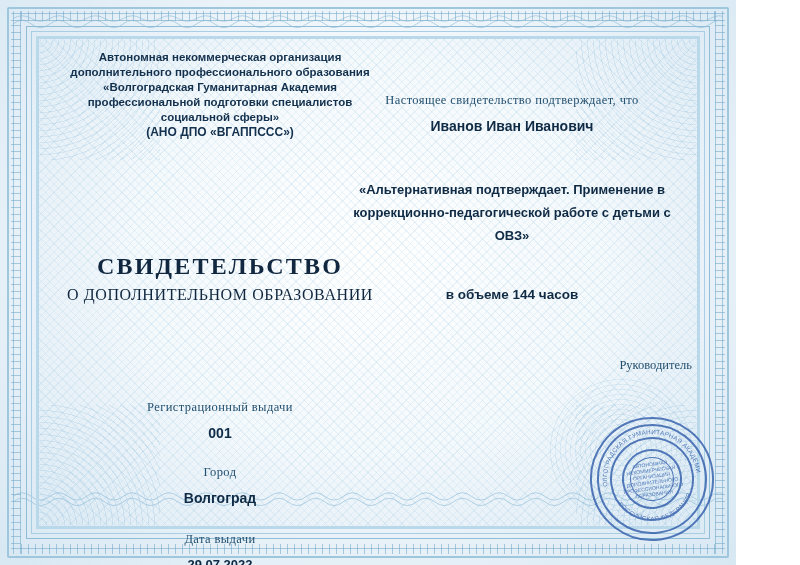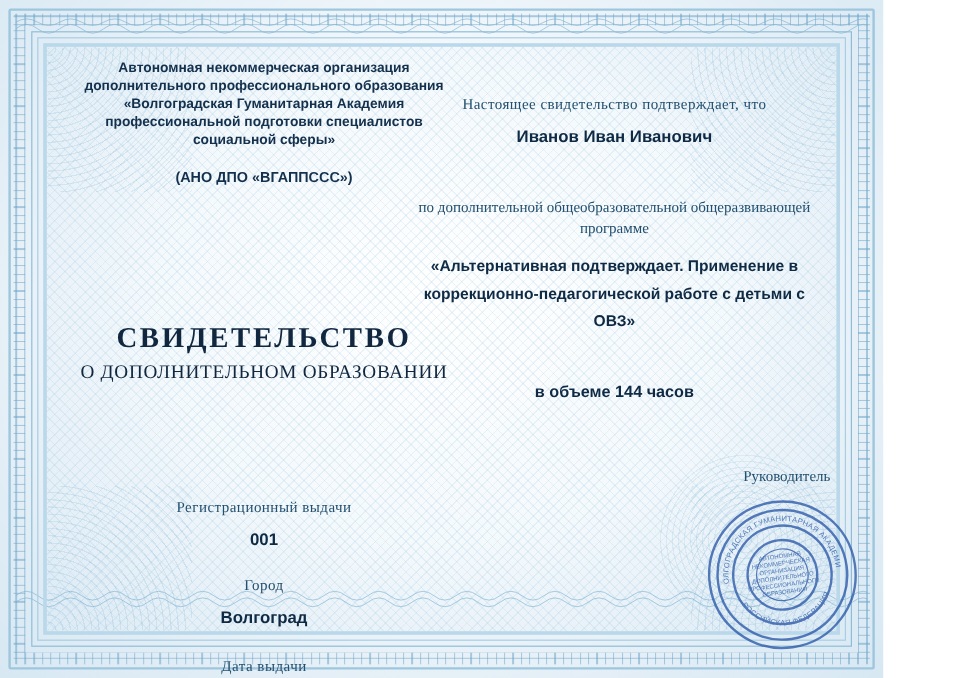--- a/index.html
+++ b/index.html
@@ -82,38 +82,37 @@
   }
 
   .col-left {
     position: absolute;
     left: 0; top: 0;
     width: 352px;
     text-align: center;
   }
   .col-right {
     position: absolute;
-    right: 0; top: 0;
+    right: 0; top: 13px;
     width: 360px;
     text-align: center;
   }
 
   .org-name {
     font-size: 11.5px;
     font-weight: bold;
     color: #13304d;
     line-height: 15px;
     margin-top: 6px;
     padding: 0 14px;
   }
   .org-abbr {
     font-size: 12px;
     font-weight: bold;
     color: #13304d;
-    margin-top: 16px;
   }
 
   .title-main {
     font-family: "Liberation Serif", serif;
     font-size: 24px;
     font-weight: bold;
     letter-spacing: 2.2px;
     color: #10273f;
     margin-top: 114px;
   }
@@ -297,21 +296,20 @@
     </div>
 
     <div class="col-right">
       <div class="r-top">
         <div class="r-label">Настоящее свидетельство подтверждает, что</div>
         <div class="r-value">Иванов Иван Иванович</div>
       </div>
 
 
       <div class="r-block3">
-        <div class="prog-label">по дополнительной общеобразовательной общеразвивающей программе</div>
         <div class="prog-value">«Альтернативная подтверждает. Применение в коррекционно-педагогической работе с детьми с ОВЗ»</div>
       </div>
 
       <div class="volume">в объеме 144 часов</div>
       <div class="signer">Руководитель</div>
     </div>
   </div>
 
   <div class="stamp">
     <div class="ring ring1"></div>

